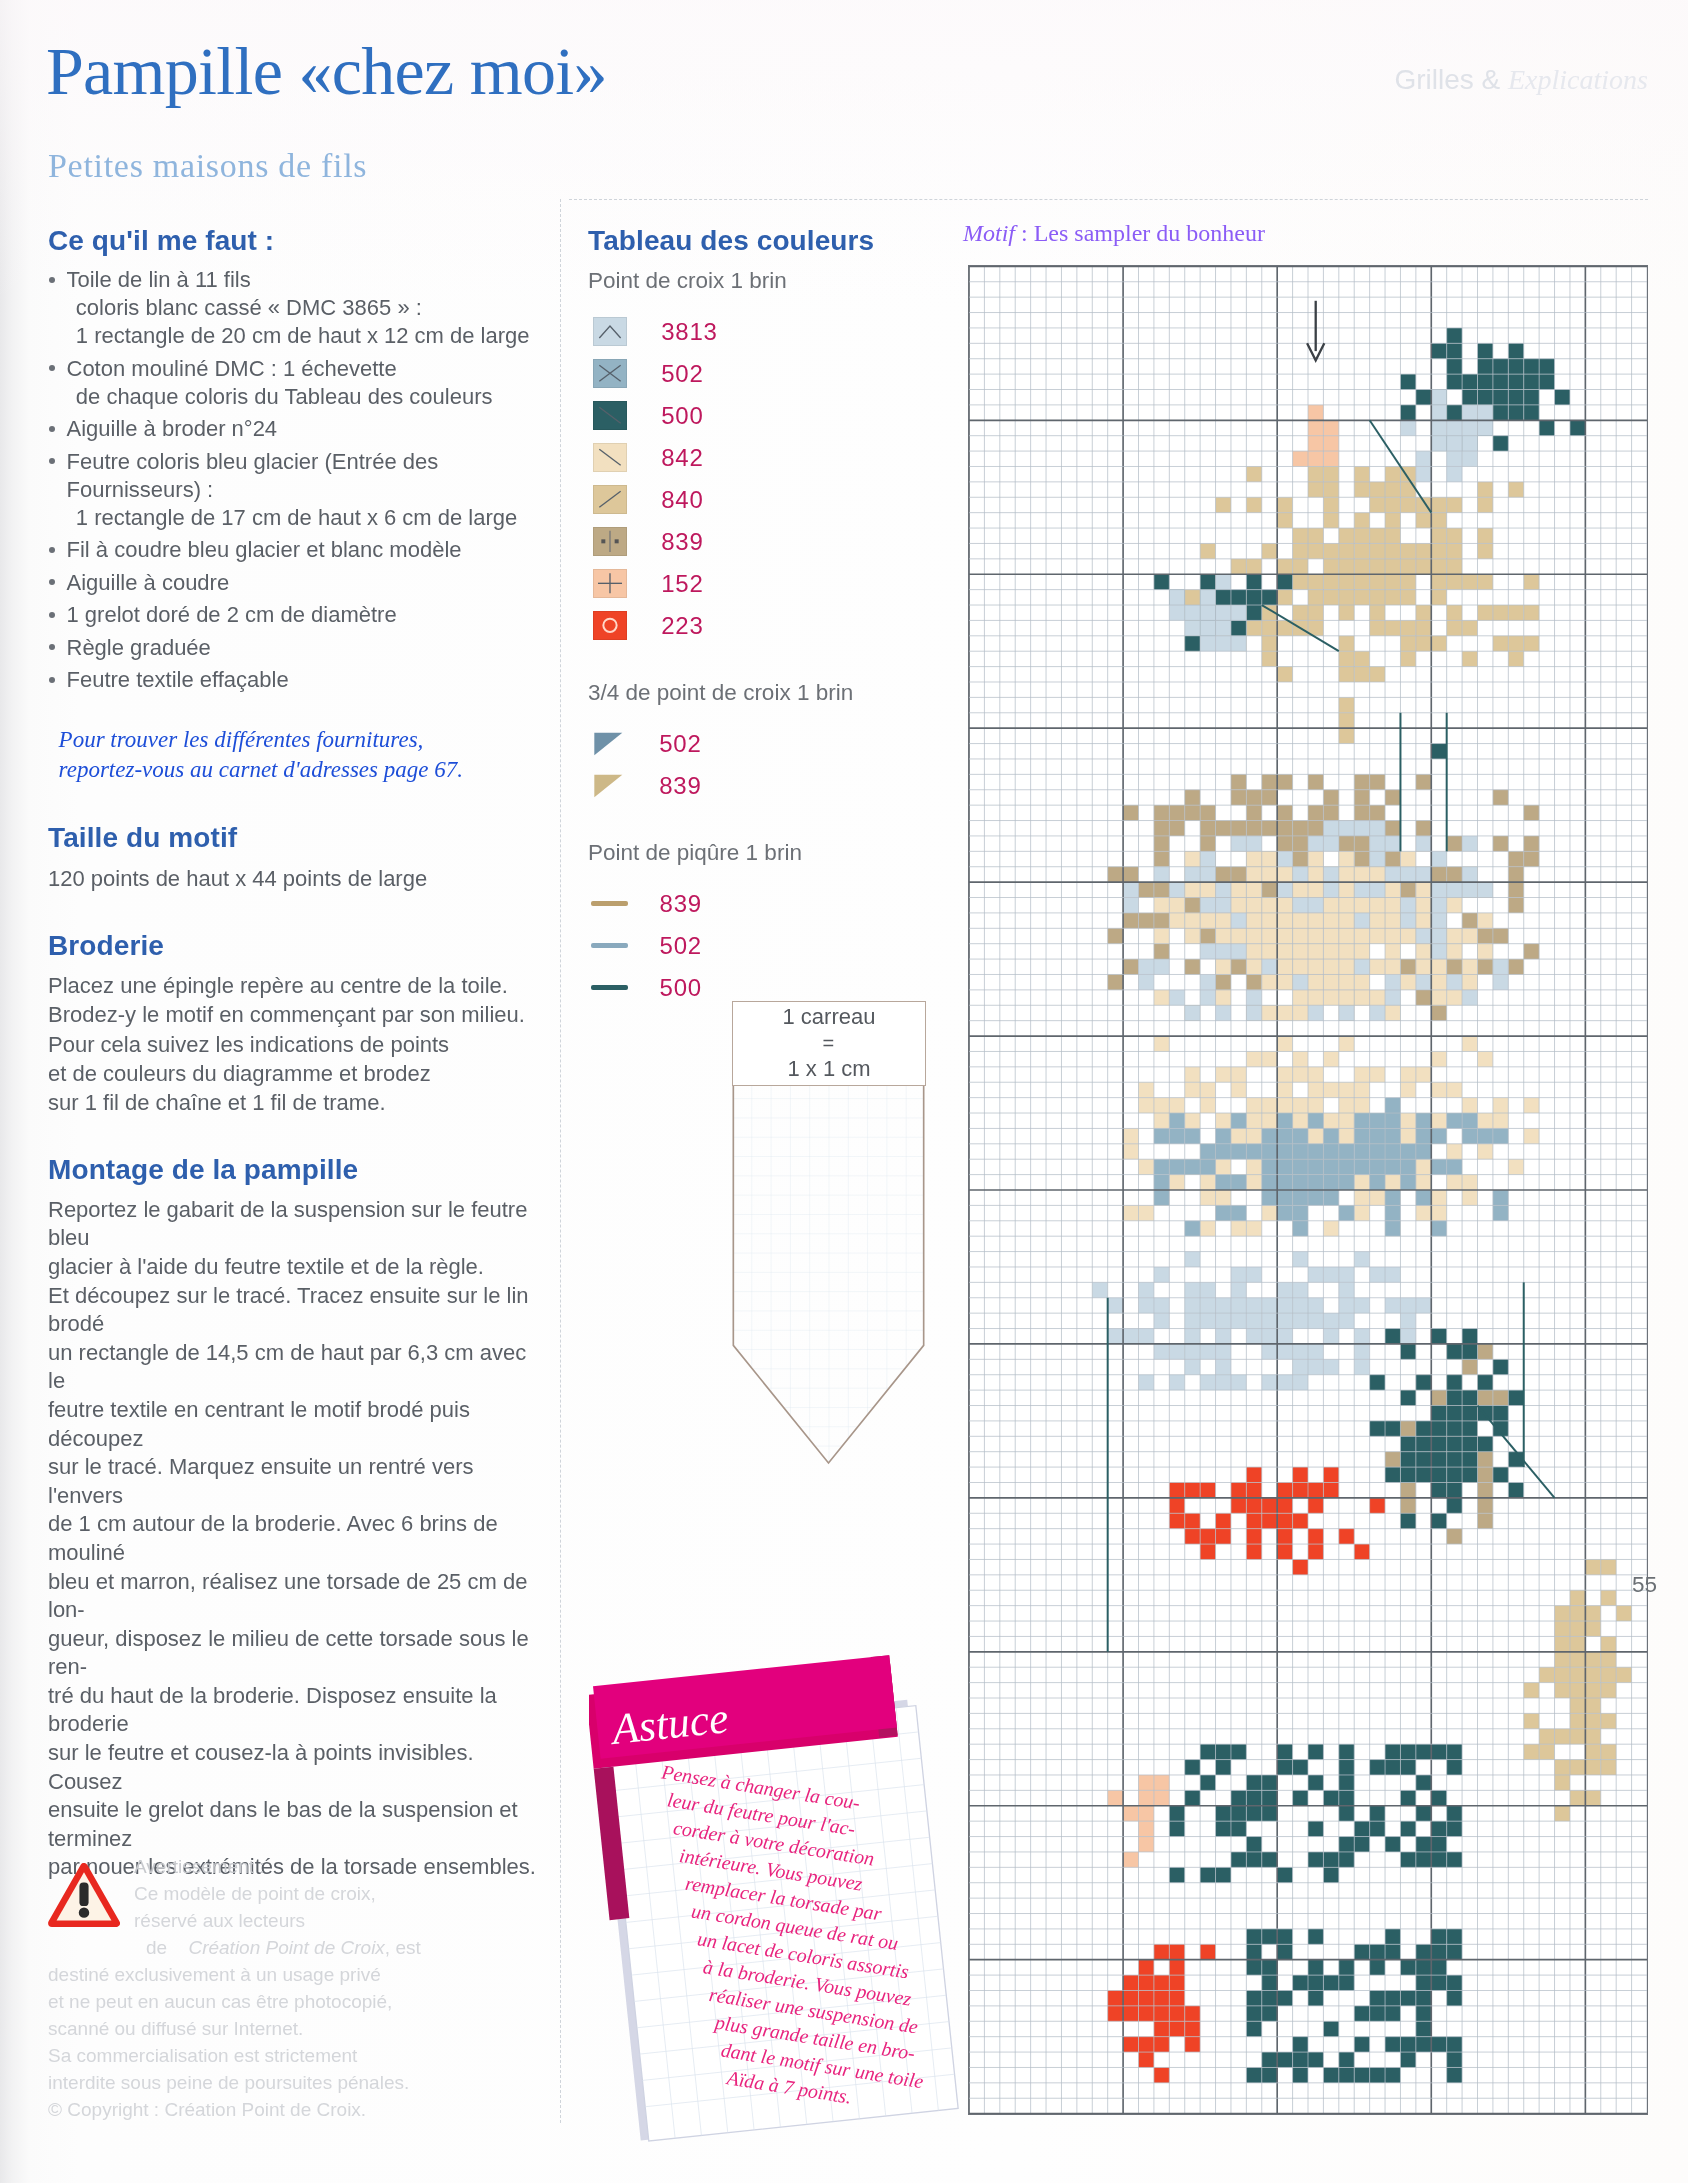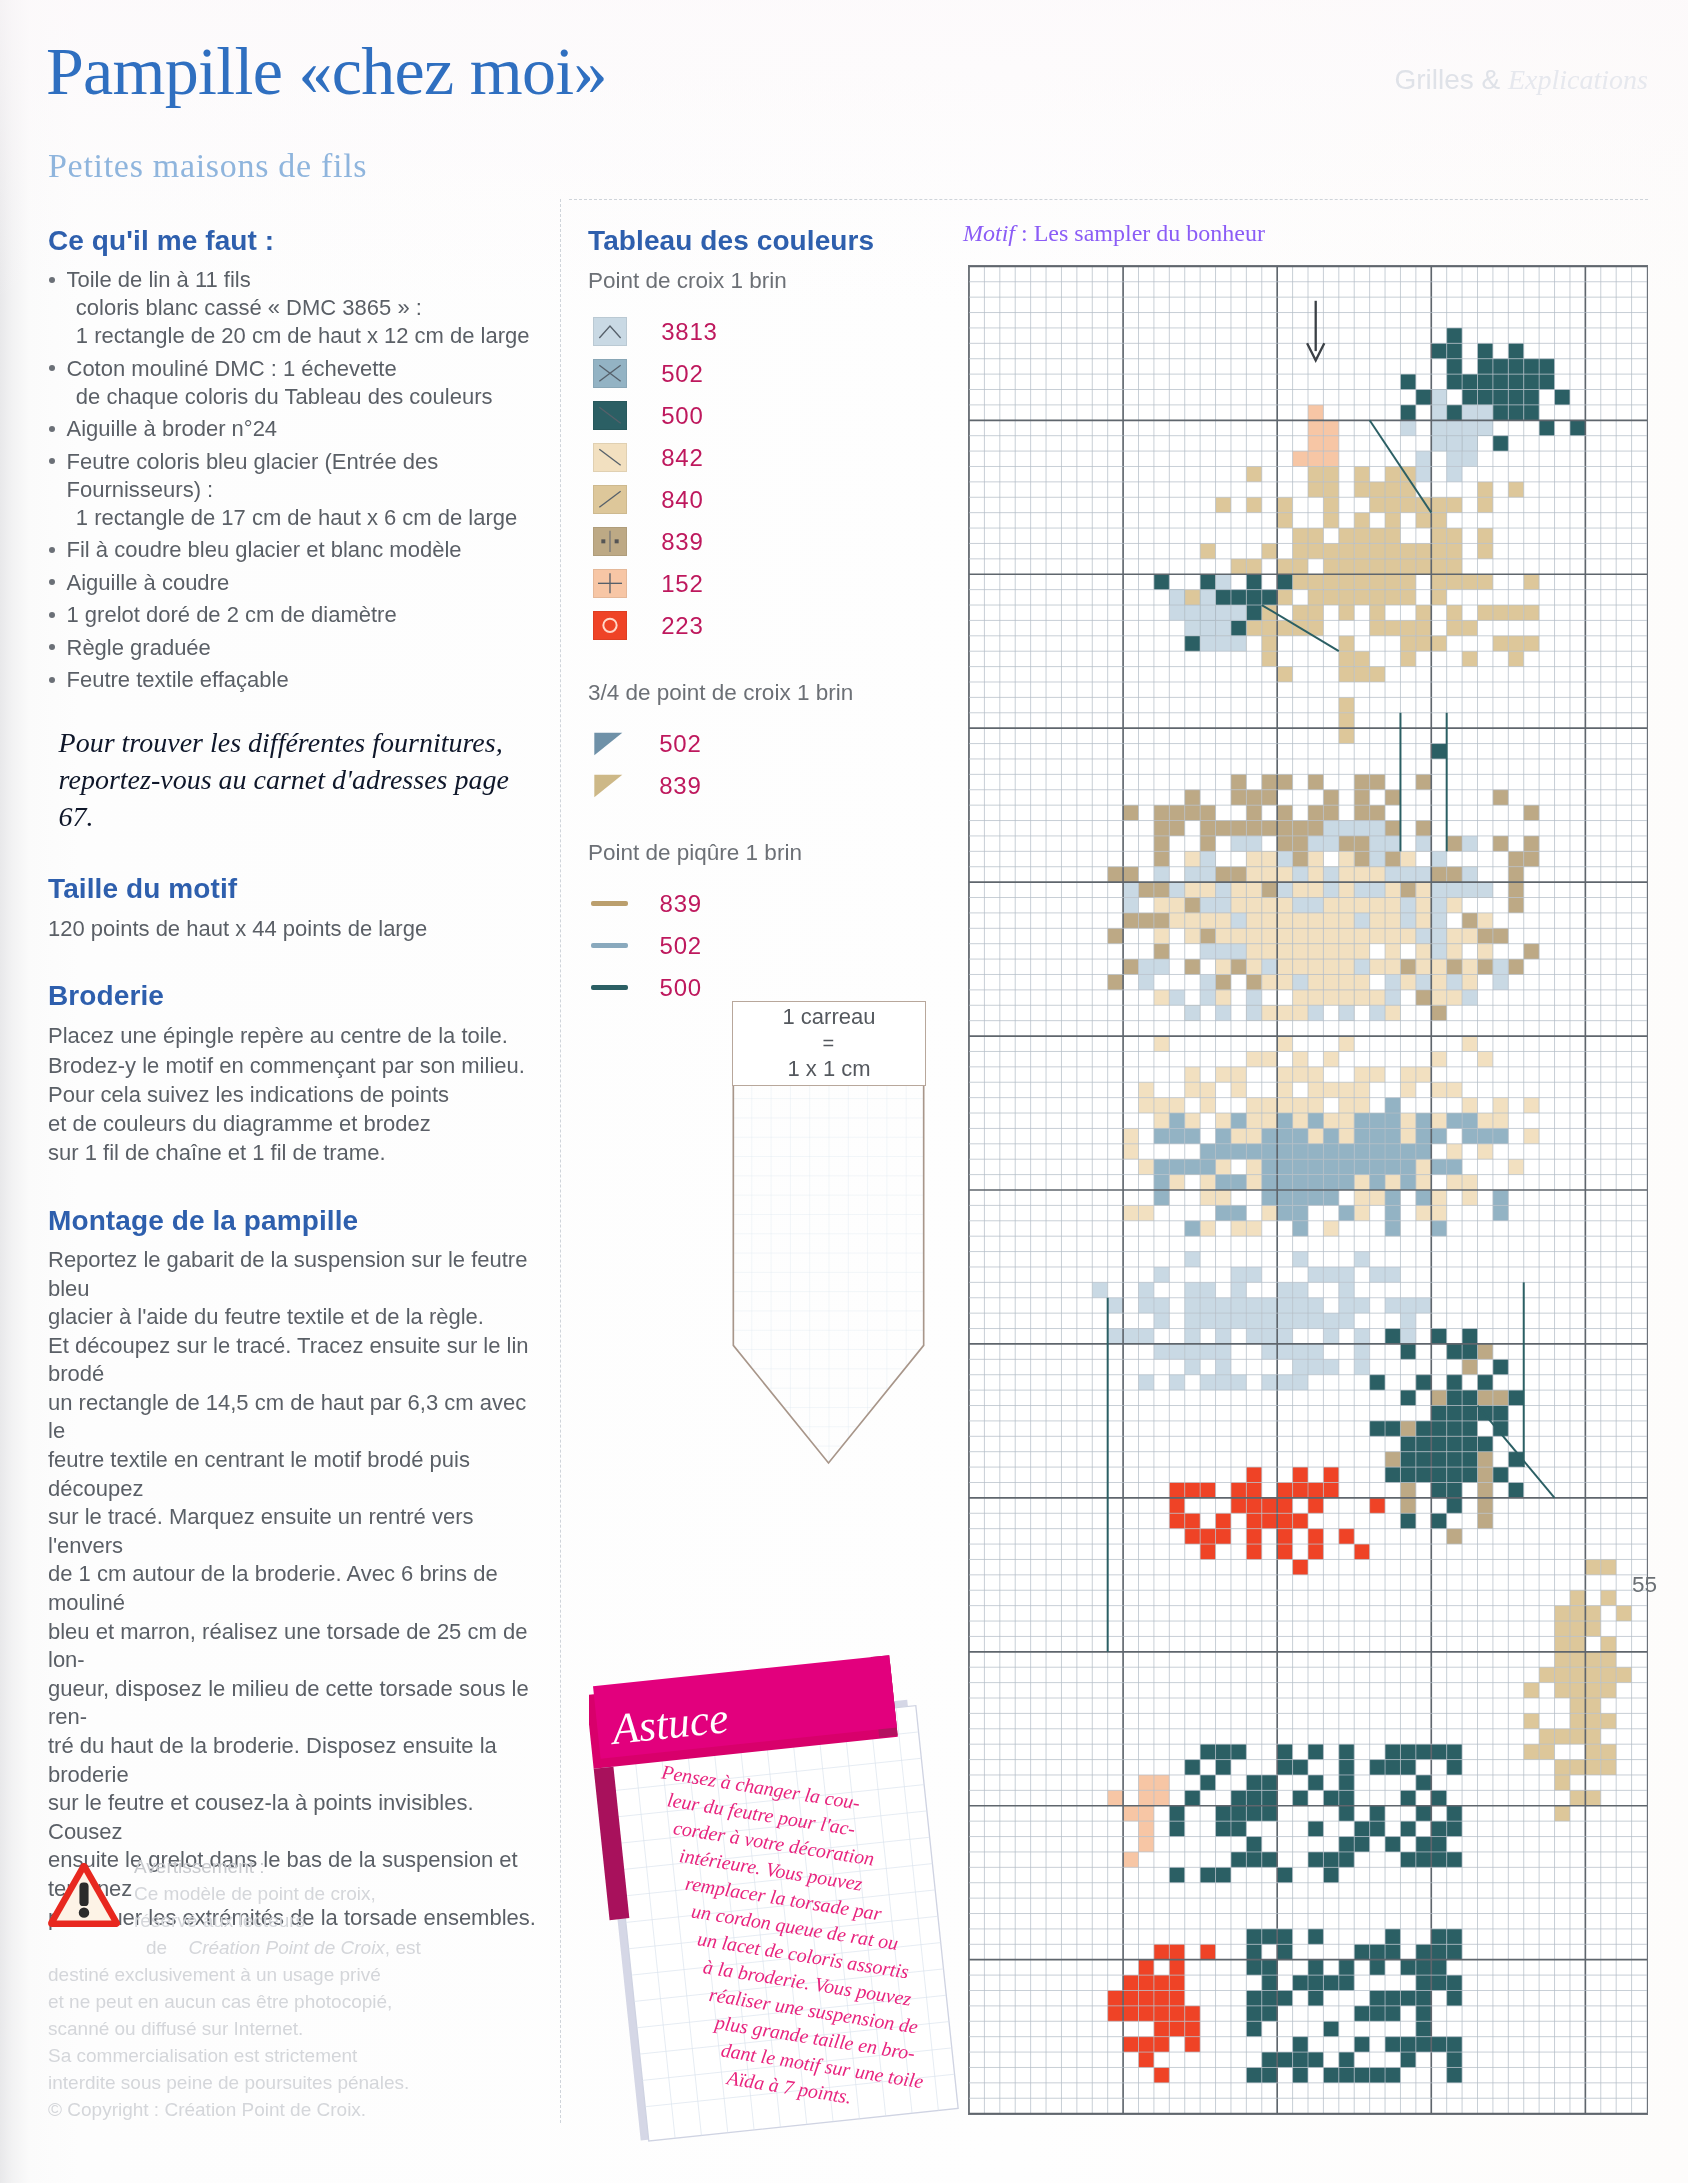--- a/index.html
+++ b/index.html
@@ -65,21 +65,21 @@
     margin:0 0 4.6px 0;position:relative;padding-left:18.5px;
   }
   ul.needs li .bullet{
     position:absolute;left:1.3px;top:10.6px;width:6px;height:6px;
     background:#6b7077;border-radius:50%;
   }
   ul.needs li .cont{display:block;padding-left:9.3px;}
   .note-red{
     margin-top:30.5px;
     font-family:"Liberation Serif", serif;font-style:italic;
-    font-size:28px;line-height:1.32;color:#0f172a;padding-left:10.6px;
+    font-size:23px;line-height:1.32;color:#1d4ed8;padding-left:10.6px;
   }
   p.body{
     font-size:22px;line-height:1.33;color:#5a5f66;margin:0;
   }
   p.body.tight{line-height:1.3;}
 
   
   .warning{
     position:absolute;left:48px;top:1854px;width:503px;
   }

